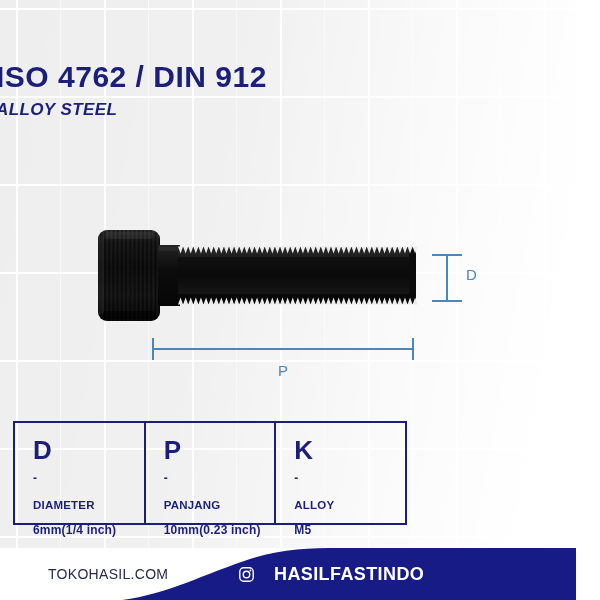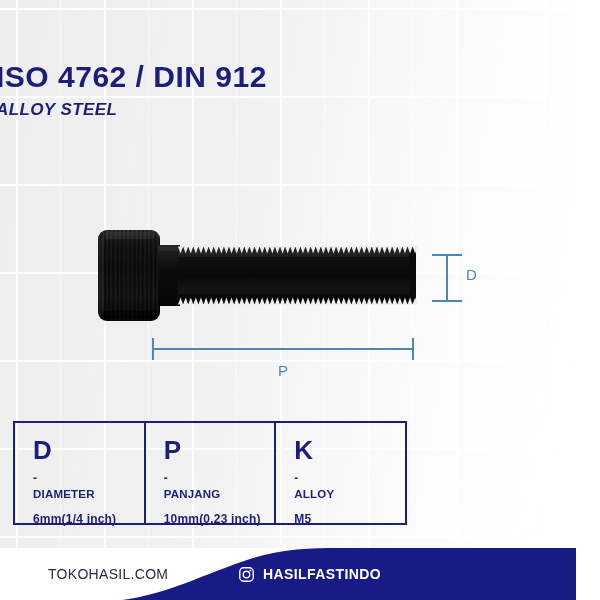--- a/index.html
+++ b/index.html
@@ -78,37 +78,37 @@
     box-sizing:border-box;
   }
   .spec-cell + .spec-cell{border-left:2px solid #1b1f7a;}
   .spec-key{
     font-size:26px;font-weight:700;color:#1b1f7a;line-height:1;
   }
   .spec-dash{
     font-size:12px;font-weight:700;color:#1b1f7a;line-height:1;margin-top:9px;
   }
   .spec-name{
-    font-size:11.5px;font-weight:700;color:#1b1f7a;line-height:1;margin-top:5px;letter-spacing:.2px;
+    font-size:11.5px;font-weight:700;color:#1b1f7a;line-height:1;margin-top:16px;letter-spacing:.2px;
   }
   .spec-val{
     font-size:12px;font-weight:700;color:#1b1f7a;line-height:1;margin-top:12px;letter-spacing:.2px;
   }
 
   
   .footer{position:absolute;left:0;bottom:0;width:600px;height:52px;padding-left:18px;}
   .footer-bg{position:absolute;inset:0;background:#ffffff;}
   .footer-shape{position:absolute;inset:0;}
   .footer-left{
     position:absolute;left:48px;top:0;height:52px;display:flex;align-items:center;
     font-size:14px;font-weight:400;letter-spacing:.3px;color:#262b4d;
   }
   .footer-item{
-    position:absolute;top:0;height:52px;display:flex;align-items:center;gap:8px;
-    color:#ffffff;font-size:14px;font-weight:700;letter-spacing:.4px;
+    position:absolute;top:0;height:52px;display:flex;align-items:center;gap:19px;
+    color:#ffffff;font-size:18px;font-weight:700;letter-spacing:.4px;
   }
   .fi-ig{left:238px;}
   .fi-wa{left:430px;}
   .footer-icon{display:inline-flex;width:17px;height:17px;}
 </style>
 </head>
 <body>
 
 <div id="stage">
 

